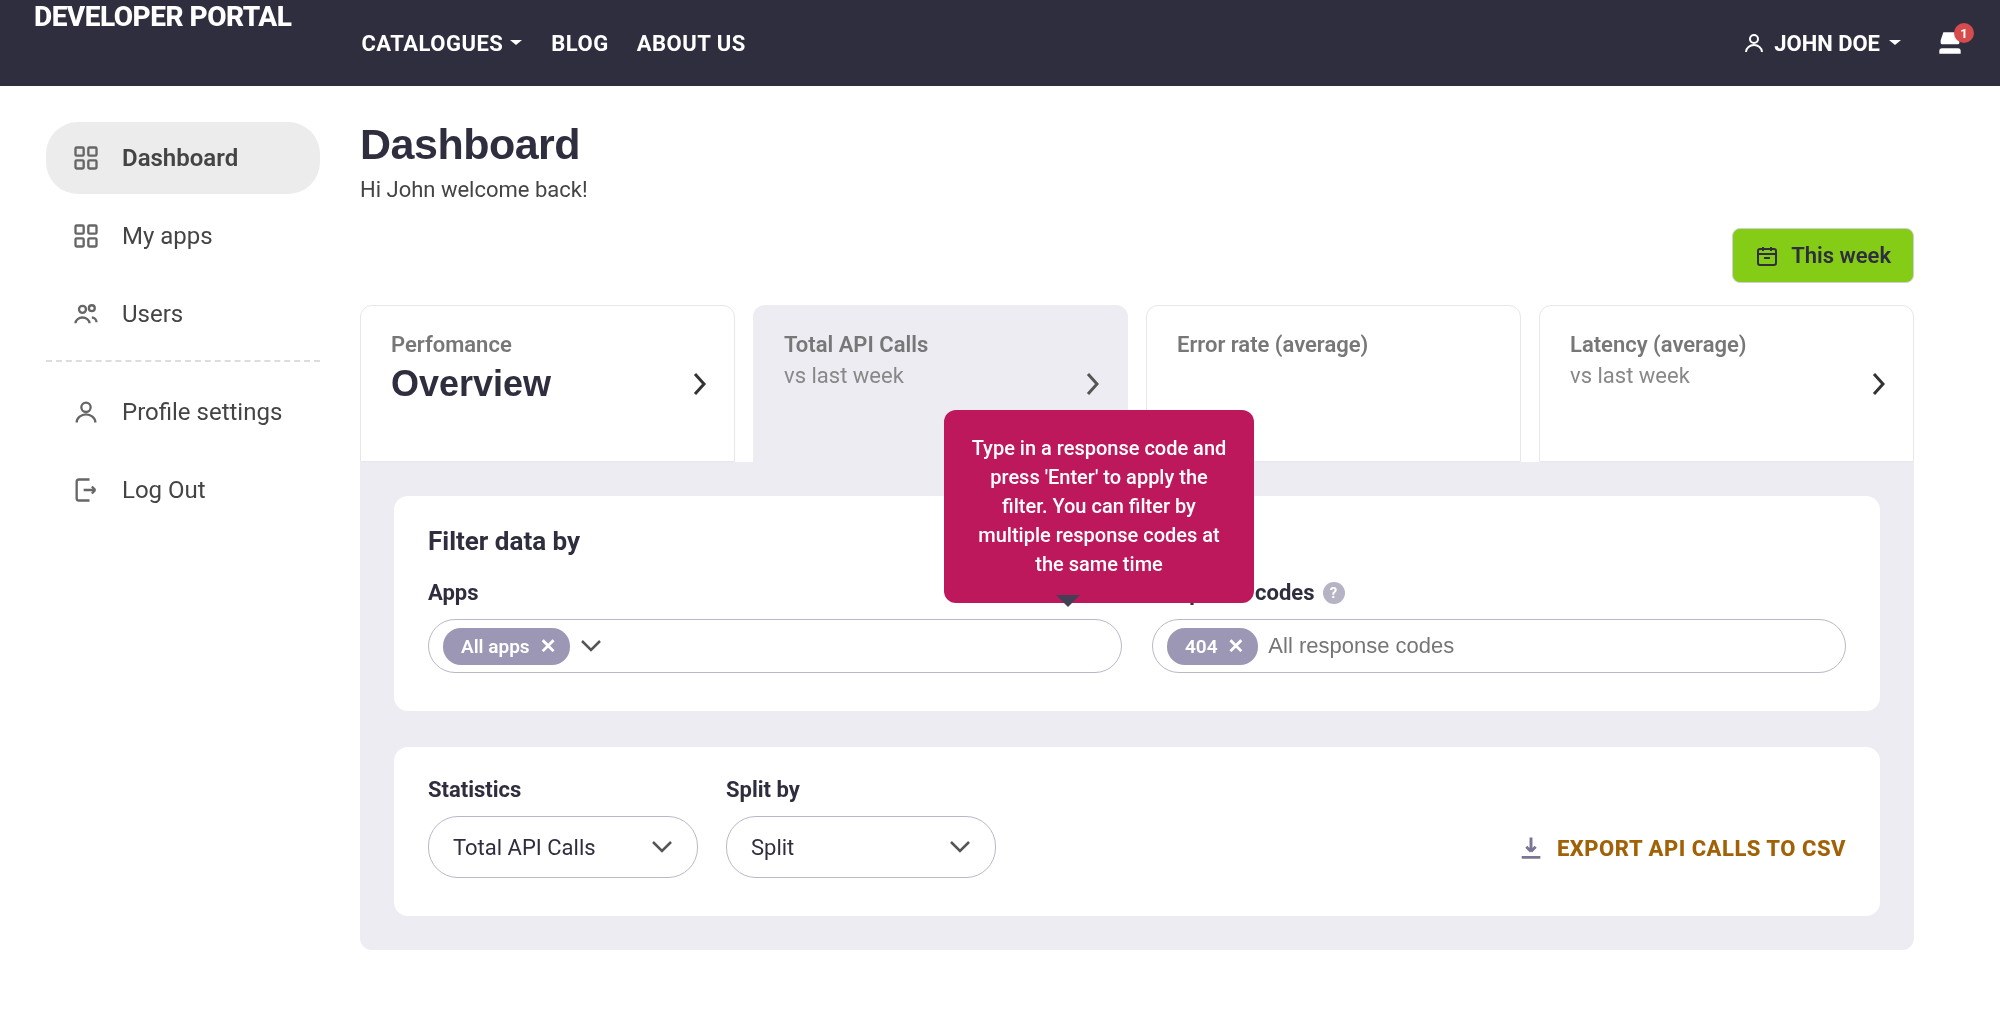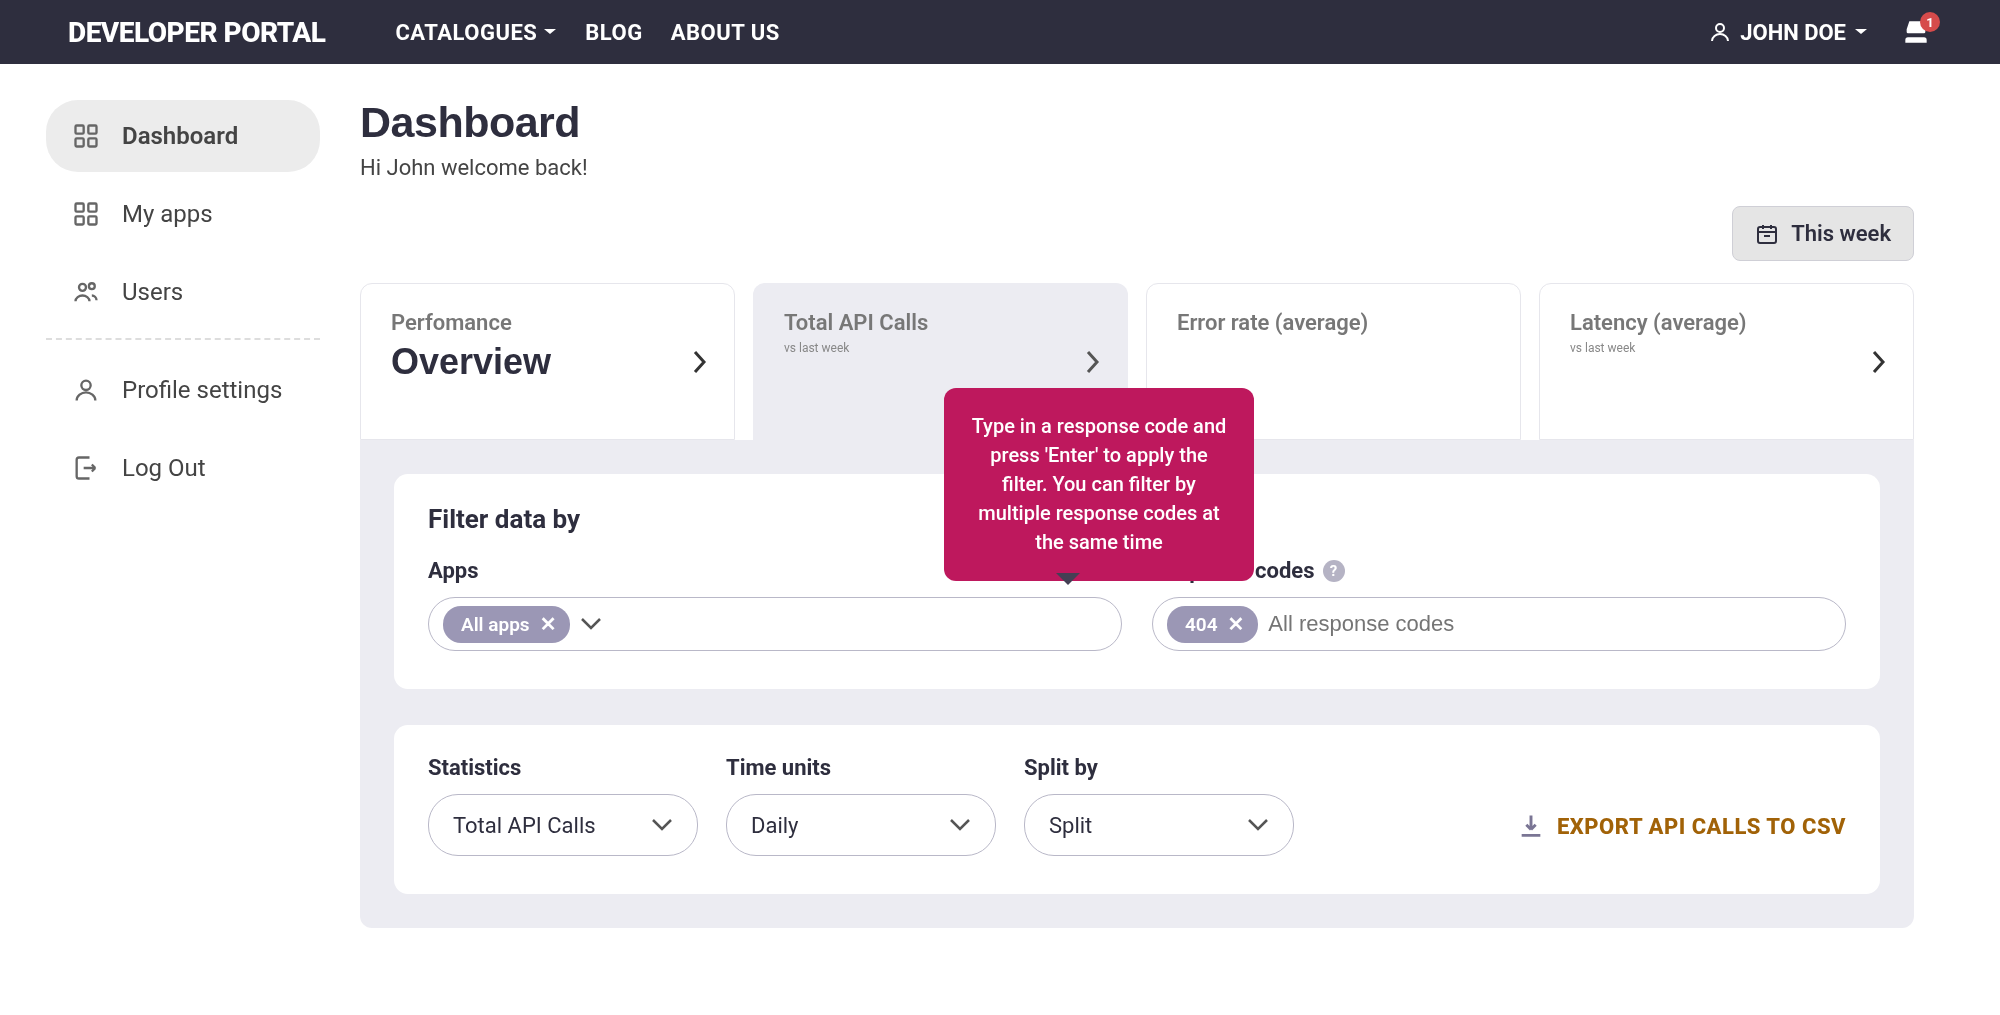--- a/index.html
+++ b/index.html
@@ -1,47 +1,47 @@
 <!DOCTYPE html>
 <html><head>
 <meta charset="utf-8">
 <style>
   * { box-sizing: border-box; margin: 0; padding: 0; }
   body { font-family: -apple-system, BlinkMacSystemFont, "Segoe UI", Roboto, sans-serif; background: #fff; color: #2e2e3e; width: 2000px; height: 1015px; overflow: hidden; }
   
   
-  .header { background: #2e2e3e; height: 64px; display: flex; align-items: center; padding: 0 68px; color: #fff; }
+  .header { background: #2e2e3e; height: 86px; display: flex; padding: 0 34px; color: #fff; }
   .brand { font-size: 28px; font-weight: 800; letter-spacing: -0.5px; }
   .nav { display: flex; margin-left: 70px; gap: 28px; align-items: center; }
   .nav-item { font-size: 22px; font-weight: 700; letter-spacing: 0.5px; cursor: pointer; display: flex; align-items: center; gap: 6px; }
   .header-right { margin-left: auto; display: flex; align-items: center; gap: 32px; }
   .user-menu { display: flex; align-items: center; gap: 8px; font-size: 22px; font-weight: 700; cursor: pointer; }
   .cart-wrap { position: relative; cursor: pointer; }
   .cart-badge { position: absolute; top: -4px; right: -8px; background: #d64b4b; color: #fff; width: 20px; height: 20px; border-radius: 50%; font-size: 13px; font-weight: 700; display: flex; align-items: center; justify-content: center; }
   
   
   .body-wrap { display: flex; height: calc(1015px - 86px); }
   .sidebar { width: 340px; padding: 36px 20px 36px 46px; }
   .side-item { display: flex; align-items: center; gap: 22px; padding: 22px 26px; font-size: 24px; color: #444; border-radius: 32px; cursor: pointer; margin-bottom: 6px; }
   .side-item.active { background: #ececec; font-weight: 600; }
   .side-icon { width: 28px; height: 28px; flex-shrink: 0; color: #666; }
   .side-divider { border-top: 2px dashed #ddd; margin: 10px 0 14px; }
   
   .main { flex: 1; padding: 34px 86px 34px 20px; }
   .title { font-size: 43px; font-weight: 700; font-family: "Comic Sans MS", cursive, sans-serif; letter-spacing: -0.5px; margin-bottom: 8px; }
   .subtitle { font-size: 22px; color: #444; margin-bottom: 26px; }
   .date-row { display: flex; justify-content: flex-end; margin-bottom: 22px; }
-  .date-btn { border: 1px solid #cfcfd6; border-radius: 8px; padding: 14px 22px; font-size: 22px; font-weight: 600; display: flex; align-items: center; gap: 12px; cursor: pointer; background: #e5e5e5; }
+  .date-btn { border: 1px solid #cfcfd6; border-radius: 8px; padding: 14px 22px; font-size: 22px; font-weight: 600; display: flex; align-items: center; gap: 12px; cursor: pointer; background: #84cc16; }
   
   .cards-row { display: flex; gap: 18px; margin-bottom: 0; }
   .card { flex: 1; background: #fff; border: 1px solid #e6e6ec; border-radius: 12px 12px 0 0; padding: 26px 30px 56px; position: relative; cursor: pointer; }
   .card.selected { background: #ececf2; border-color: transparent; }
   .card-label { font-size: 22px; color: #777; font-weight: 600; margin-bottom: 6px; }
   .card-value-big { font-size: 36px; font-weight: 700; font-family: "Comic Sans MS", cursive, sans-serif; }
-  .card-sub { font-size: 12px; color: #888; margin-top: 4px; }
+  .card-sub { font-size: 22px; color: #888; margin-top: 4px; }
   .card-chevron { position: absolute; right: 26px; top: 50%; transform: translateY(-50%); color: #333; }
   
   
   .tooltip { position: absolute; left: 550px; top: -86px; width: 310px; background: #be185d; color: #fff; border-radius: 12px; padding: 24px 26px; font-size: 20px; line-height: 1.45; text-align: center; z-index: 10; font-weight: 500; }
   .tooltip:after { content: ""; position: absolute; left: 112px; bottom: -16px; border: 12px solid transparent; border-top-color: #443f54; }
   
   .panels { background: #ececf2; padding: 34px; border-radius: 0 0 12px 12px; }
   .panel { background: #fff; border-radius: 14px; padding: 30px 34px 38px; margin-bottom: 36px; position: relative; }
   .panel:last-child { margin-bottom: 0; }
   .panel-title { font-size: 26px; font-weight: 700; margin-bottom: 24px; }
@@ -237,29 +237,20 @@
           <div class="stats-col">
             <div class="stats-label">Statistics</div>
             <div class="select w1">
               <span>Total API Calls</span>
               <svg width="22" height="14" viewBox="0 0 22 14" fill="none" stroke="#555" stroke-width="2.5">
                   <path d="M2 2l9 9 9-9"></path>
                 </svg>
             </div>
           </div>
           <div class="stats-col">
-            <div class="stats-label">Time units</div>
-            <div class="select w2">
-              <span>Daily</span>
-              <svg width="22" height="14" viewBox="0 0 22 14" fill="none" stroke="#555" stroke-width="2.5">
-                  <path d="M2 2l9 9 9-9"></path>
-                </svg>
-            </div>
-          </div>
-          <div class="stats-col">
             <div class="stats-label">Split by</div>
             <div class="select w3">
               <span>Split</span>
               <svg width="22" height="14" viewBox="0 0 22 14" fill="none" stroke="#555" stroke-width="2.5">
                   <path d="M2 2l9 9 9-9"></path>
                 </svg>
             </div>
           </div>
           <div class="export">
             <svg width="28" height="28" viewBox="0 0 24 24" fill="none" stroke="#7a7594" stroke-width="2.5">

